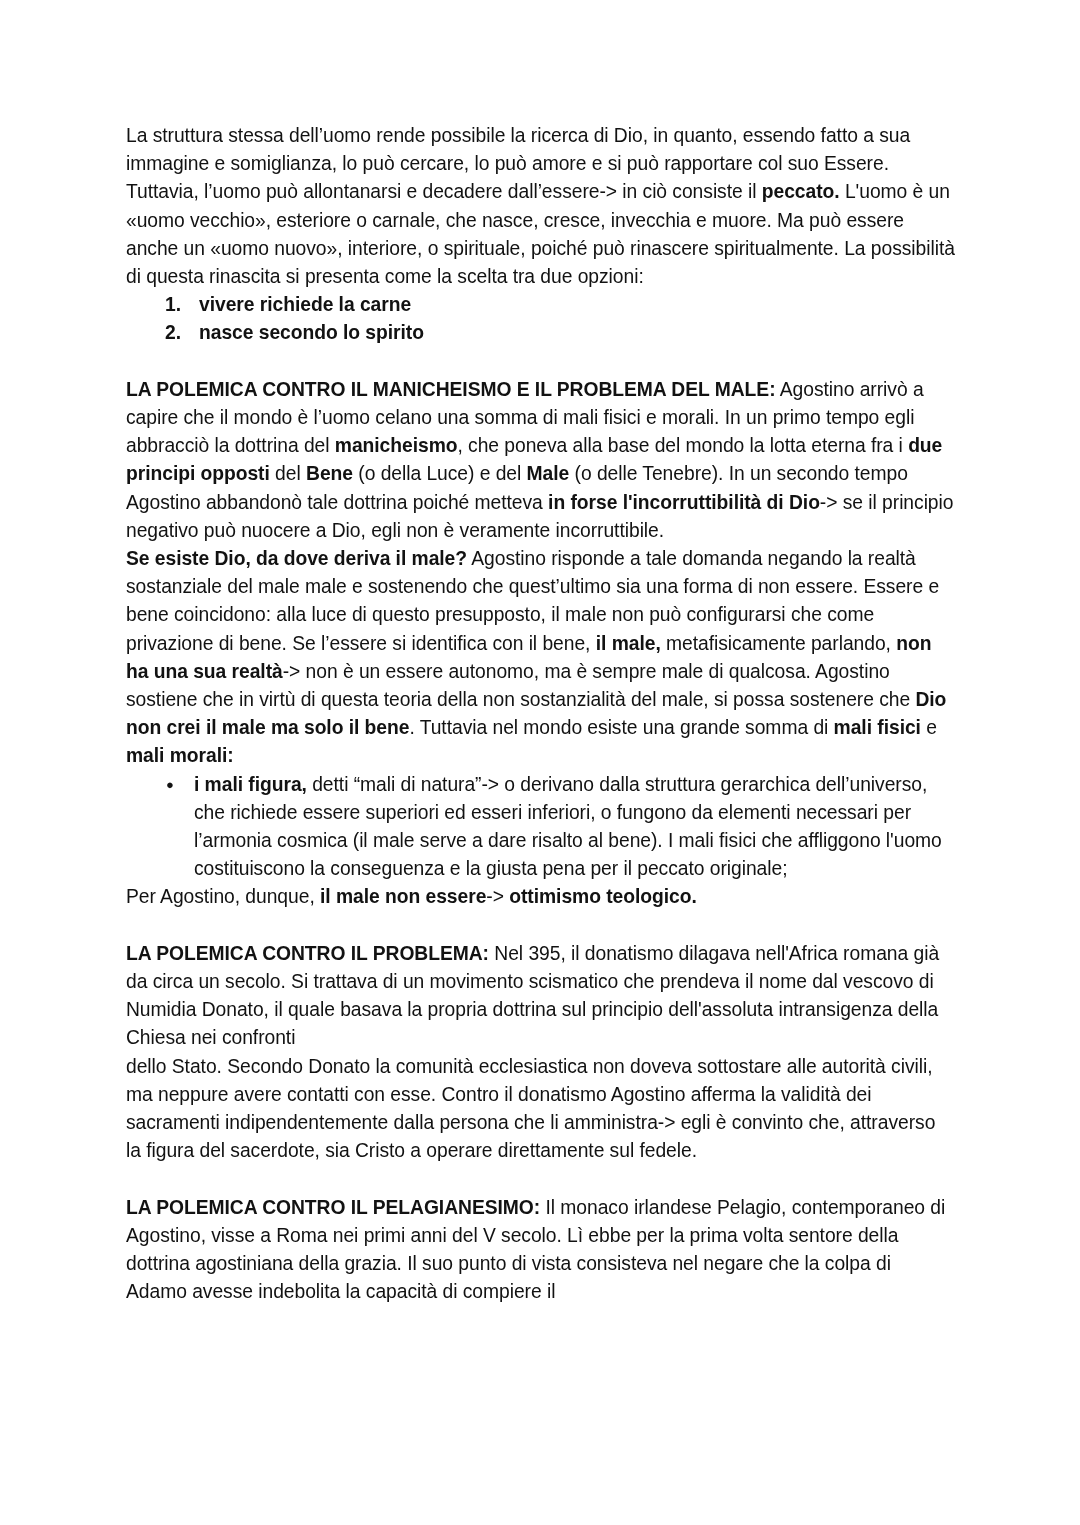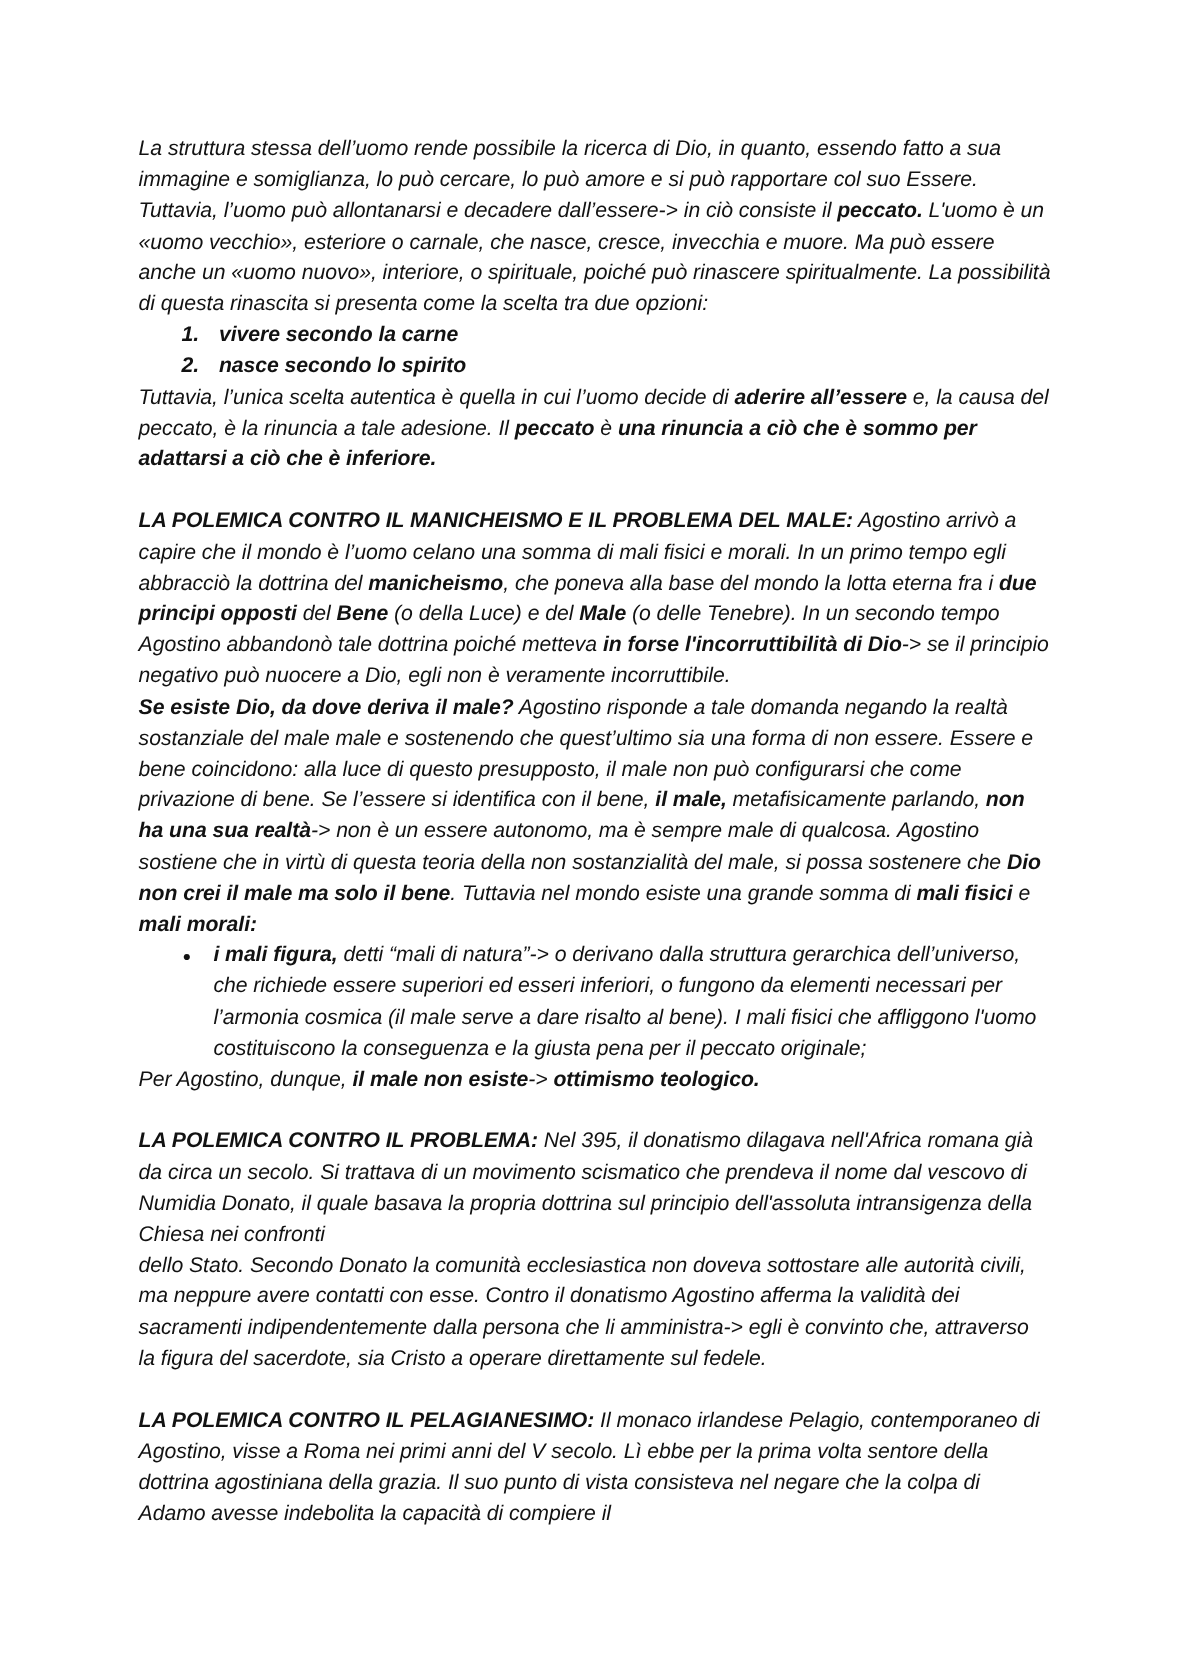--- a/index.html
+++ b/index.html
@@ -14,21 +14,20 @@
     color: #101010;
     -webkit-font-smoothing: antialiased;
   }
   .page {
     position: relative;
     width: 1080px;
     height: 1525px;
     background: #ffffff;
     box-sizing: border-box;
     padding: 122px 125px 0 126px;
-    font-style: italic;
   }
   .doc-body {
     font-size: 19.3px;
     line-height: 28.2px;
     letter-spacing: -0.05px;
     color: #121212;
   }
   p.para {
     margin: 0;
     padding: 0;
@@ -81,30 +80,29 @@
     line-height: 29px;
   }
 </style>
 </head>
 <body>
 
 <div class="page">
   <div class="doc-body" id="doc-body">
       <p class="para">La struttura stessa dell’uomo rende possibile la ricerca di Dio, in quanto, essendo fatto a sua immagine e somiglianza, lo può cercare, lo può amore e si può rapportare col suo Essere. Tuttavia, l’uomo può allontanarsi e decadere dall’essere-&gt; in ciò consiste il <b>peccato.</b> L'uomo è un «uomo vecchio», esteriore o carnale, che nasce, cresce, invecchia e muore. Ma può essere anche un «uomo nuovo», interiore, o spirituale, poiché può rinascere spiritualmente. La possibilità di questa rinascita si presenta come la scelta tra due opzioni:</p>
       <ol class="num-list">
-        <li>vivere secondo la carne</li>
+        <li>vivere richiede la carne</li>
         <li>nasce secondo lo spirito</li>
       </ol>
-      <p class="para">Tuttavia, l’unica scelta autentica è quella in cui l’uomo decide di <b>aderire all’essere</b> e, la causa del peccato, è la rinuncia a tale adesione. Il <b>peccato</b> è <b>una rinuncia a ciò che è sommo per adattarsi a ciò che è inferiore.</b></p>
       <div class="blank-line"></div>
       <p class="para"><b>LA POLEMICA CONTRO IL MANICHEISMO E IL PROBLEMA DEL MALE:</b>  Agostino arrivò a capire che il mondo è l’uomo celano una somma di mali fisici e morali. In un primo tempo egli abbracciò la dottrina del <b>manicheismo</b>, che poneva alla base del mondo la lotta eterna fra i <b>due principi opposti</b> del <b>Bene</b> (o della Luce) e del <b>Male</b> (o delle Tenebre). In un secondo tempo Agostino abbandonò tale dottrina poiché metteva <b>in forse l'incorruttibilità di Dio</b>-&gt; se il principio negativo può nuocere a Dio, egli non è veramente incorruttibile.</p>
       <p class="para"><b>Se esiste Dio, da dove deriva il male?</b> Agostino risponde a tale domanda negando la realtà sostanziale del male male e sostenendo che quest’ultimo sia una forma di non essere. Essere e bene coincidono: alla luce di questo presupposto, il male non può configurarsi che come privazione di bene. Se l’essere si identifica con il bene, <b>il male,</b> metafisicamente parlando, <b>non ha una sua realtà</b>-&gt; non è un essere autonomo, ma è sempre male di qualcosa. Agostino sostiene che in virtù di questa teoria della non sostanzialità del male, si possa sostenere che <b>Dio non crei il male ma solo il bene</b>. Tuttavia nel mondo esiste una grande somma di <b>mali fisici</b> e <b>mali morali:</b></p>
       <ul class="bul-list">
         <li><b>i mali figura,</b> detti “mali di natura”-&gt; o derivano dalla struttura gerarchica dell’universo, che richiede essere superiori ed esseri inferiori, o fungono da elementi necessari per l’armonia cosmica (il male serve a dare risalto al bene). I mali fisici che affliggono l'uomo costituiscono la conseguenza e la giusta pena per il peccato originale;</li>
       </ul>
-      <p class="para">Per Agostino, dunque, <b>il male non esiste</b>-&gt; <b>ottimismo teologico.</b></p>
+      <p class="para">Per Agostino, dunque, <b>il male non essere</b>-&gt; <b>ottimismo teologico.</b></p>
       <div class="blank-line"></div>
       <p class="para"><b>LA POLEMICA CONTRO IL PROBLEMA:</b> Nel 395, il donatismo dilagava nell'Africa romana già da circa un secolo. Si trattava di un movimento scismatico che prendeva il nome dal vescovo di Numidia Donato, il quale basava la propria dottrina sul principio dell'assoluta intransigenza della Chiesa nei confronti</p>
       <p class="para">dello Stato. Secondo Donato la comunità ecclesiastica non doveva sottostare alle autorità civili, ma neppure avere contatti con esse. Contro il donatismo Agostino afferma la validità dei sacramenti indipendentemente dalla persona che li amministra-&gt; egli è convinto che, attraverso la figura del sacerdote, sia Cristo a operare direttamente sul fedele.</p>
       <div class="blank-line"></div>
       <p class="para"><b>LA POLEMICA CONTRO IL PELAGIANESIMO:</b> Il monaco irlandese Pelagio, contemporaneo di Agostino, visse a Roma nei primi anni del V secolo. Lì ebbe per la prima volta sentore della dottrina agostiniana della grazia. Il suo punto di vista consisteva nel negare che la colpa di Adamo avesse indebolita la capacità di compiere il</p>
     </div>
 </div>
 
 </body></html>

